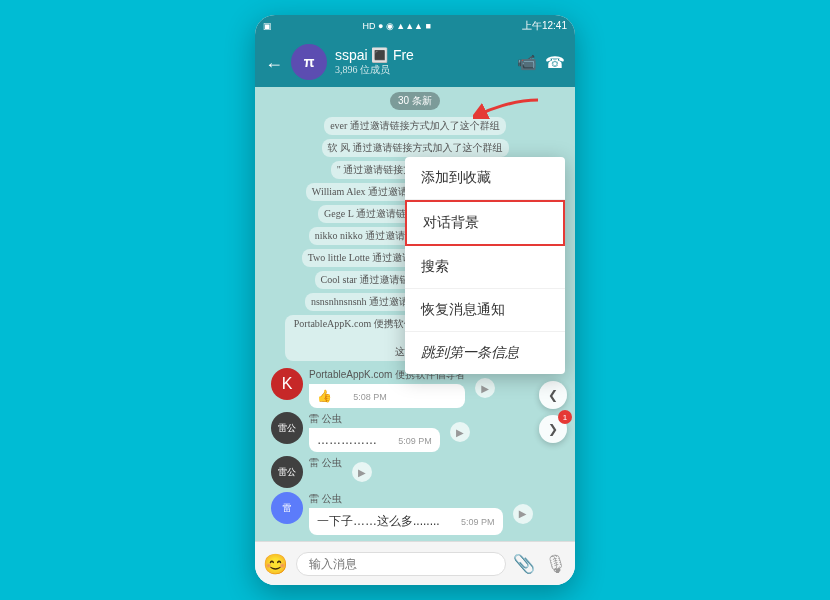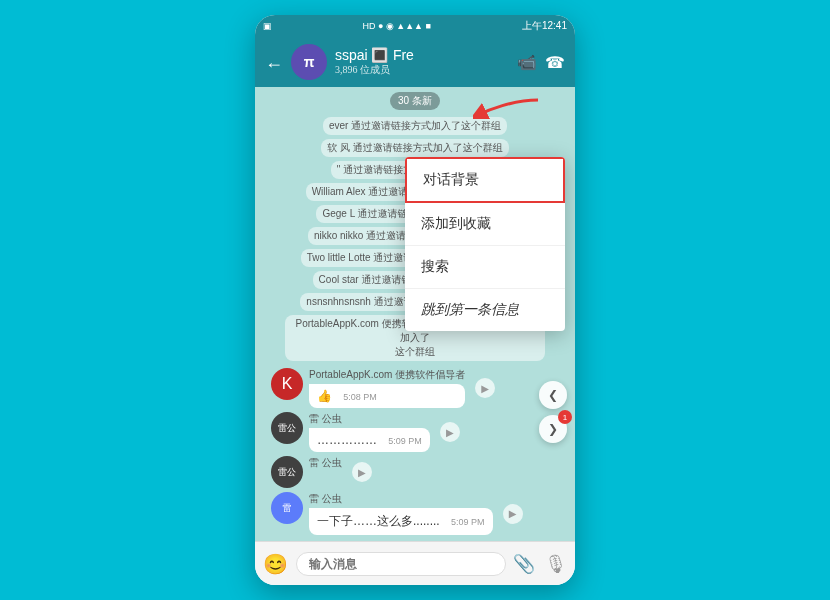--- a/index.html
+++ b/index.html
@@ -92,20 +92,21 @@
       font-size: 10px;
       color: #555;
       background: rgba(255,255,255,0.5);
       border-radius: 8px;
       padding: 2px 6px;
       margin: 1px auto;
       max-width: 90%;
       white-space: nowrap;
       overflow: hidden;
       text-overflow: ellipsis;
+      font-family: Liberation Serif, serif;
     }
     .chat-messages {
       display: flex;
       flex-direction: column;
       gap: 4px;
       margin-top: 4px;
     }
     .msg-row {
       display: flex;
       align-items: flex-start;
@@ -137,21 +138,21 @@
       background: #fff;
       border-radius: 0 8px 8px 8px;
       padding: 5px 8px;
       font-size: 12px;
       color: #333;
       position: relative;
     }
     .msg-bubble .time {
       font-size: 9px;
       color: #999;
-      margin-left: 8px;
+      margin-left: 18px;
     }
     .msg-forward {
       width: 20px;
       height: 20px;
       background: rgba(255,255,255,0.7);
       border-radius: 50%;
       display: flex;
       align-items: center;
       justify-content: center;
       font-size: 10px;
@@ -173,21 +174,20 @@
     .input-emoji { font-size: 20px; color: #999; cursor: pointer; }
     .input-field {
       flex: 1;
       background: #fff;
       border: 1px solid #ddd;
       border-radius: 16px;
       padding: 4px 12px;
       font-size: 12px;
       color: #999;
       outline: none;
-      font-weight: bold;
     }
     .input-attach { font-size: 18px; color: #999; cursor: pointer; }
     .input-mic { font-size: 18px; color: #999; cursor: pointer; }
     
     .dropdown-menu {
       position: absolute;
       top: 70px;
       right: 10px;
       width: 160px;
       background: #fff;
@@ -311,23 +311,24 @@
 
     <div class="scroll-btn-up" style="position:absolute;right:8px;bottom:132px;width:28px;height:28px;background:rgba(255,255,255,0.9);border-radius:50%;display:flex;align-items:center;justify-content:center;font-size:12px;color:#555;box-shadow:0 2px 6px rgba(0,0,0,0.2);">❮</div>
     <div style="position:absolute;right:8px;bottom:98px;">
       <div style="width:28px;height:28px;background:rgba(255,255,255,0.9);border-radius:50%;display:flex;align-items:center;justify-content:center;font-size:12px;color:#555;box-shadow:0 2px 6px rgba(0,0,0,0.2);cursor:pointer;position:relative;">
         ❯
         <div style="position:absolute;top:-5px;right:-5px;background:#e53935;color:#fff;font-size:8px;width:14px;height:14px;border-radius:50%;display:flex;align-items:center;justify-content:center;">1</div>
       </div>
     </div>
 
     <div class="dropdown-menu">
+      <div class="dropdown-item">添加到收藏</div>
       <div class="dropdown-item active">对话背景</div>
-      <div class="dropdown-item">添加到收藏</div>
       <div class="dropdown-item">搜索</div>
+      <div class="dropdown-item">恢复消息通知</div>
       <div class="dropdown-item">跳到第一条信息</div>
     </div>
   </div>
 
   <div class="input-bar">
     <span class="input-emoji">😊</span>
     <input class="input-field" type="text" placeholder="输入消息" style="">
     <span class="input-attach">📎</span>
     <span class="input-mic">🎙</span>
   </div>

